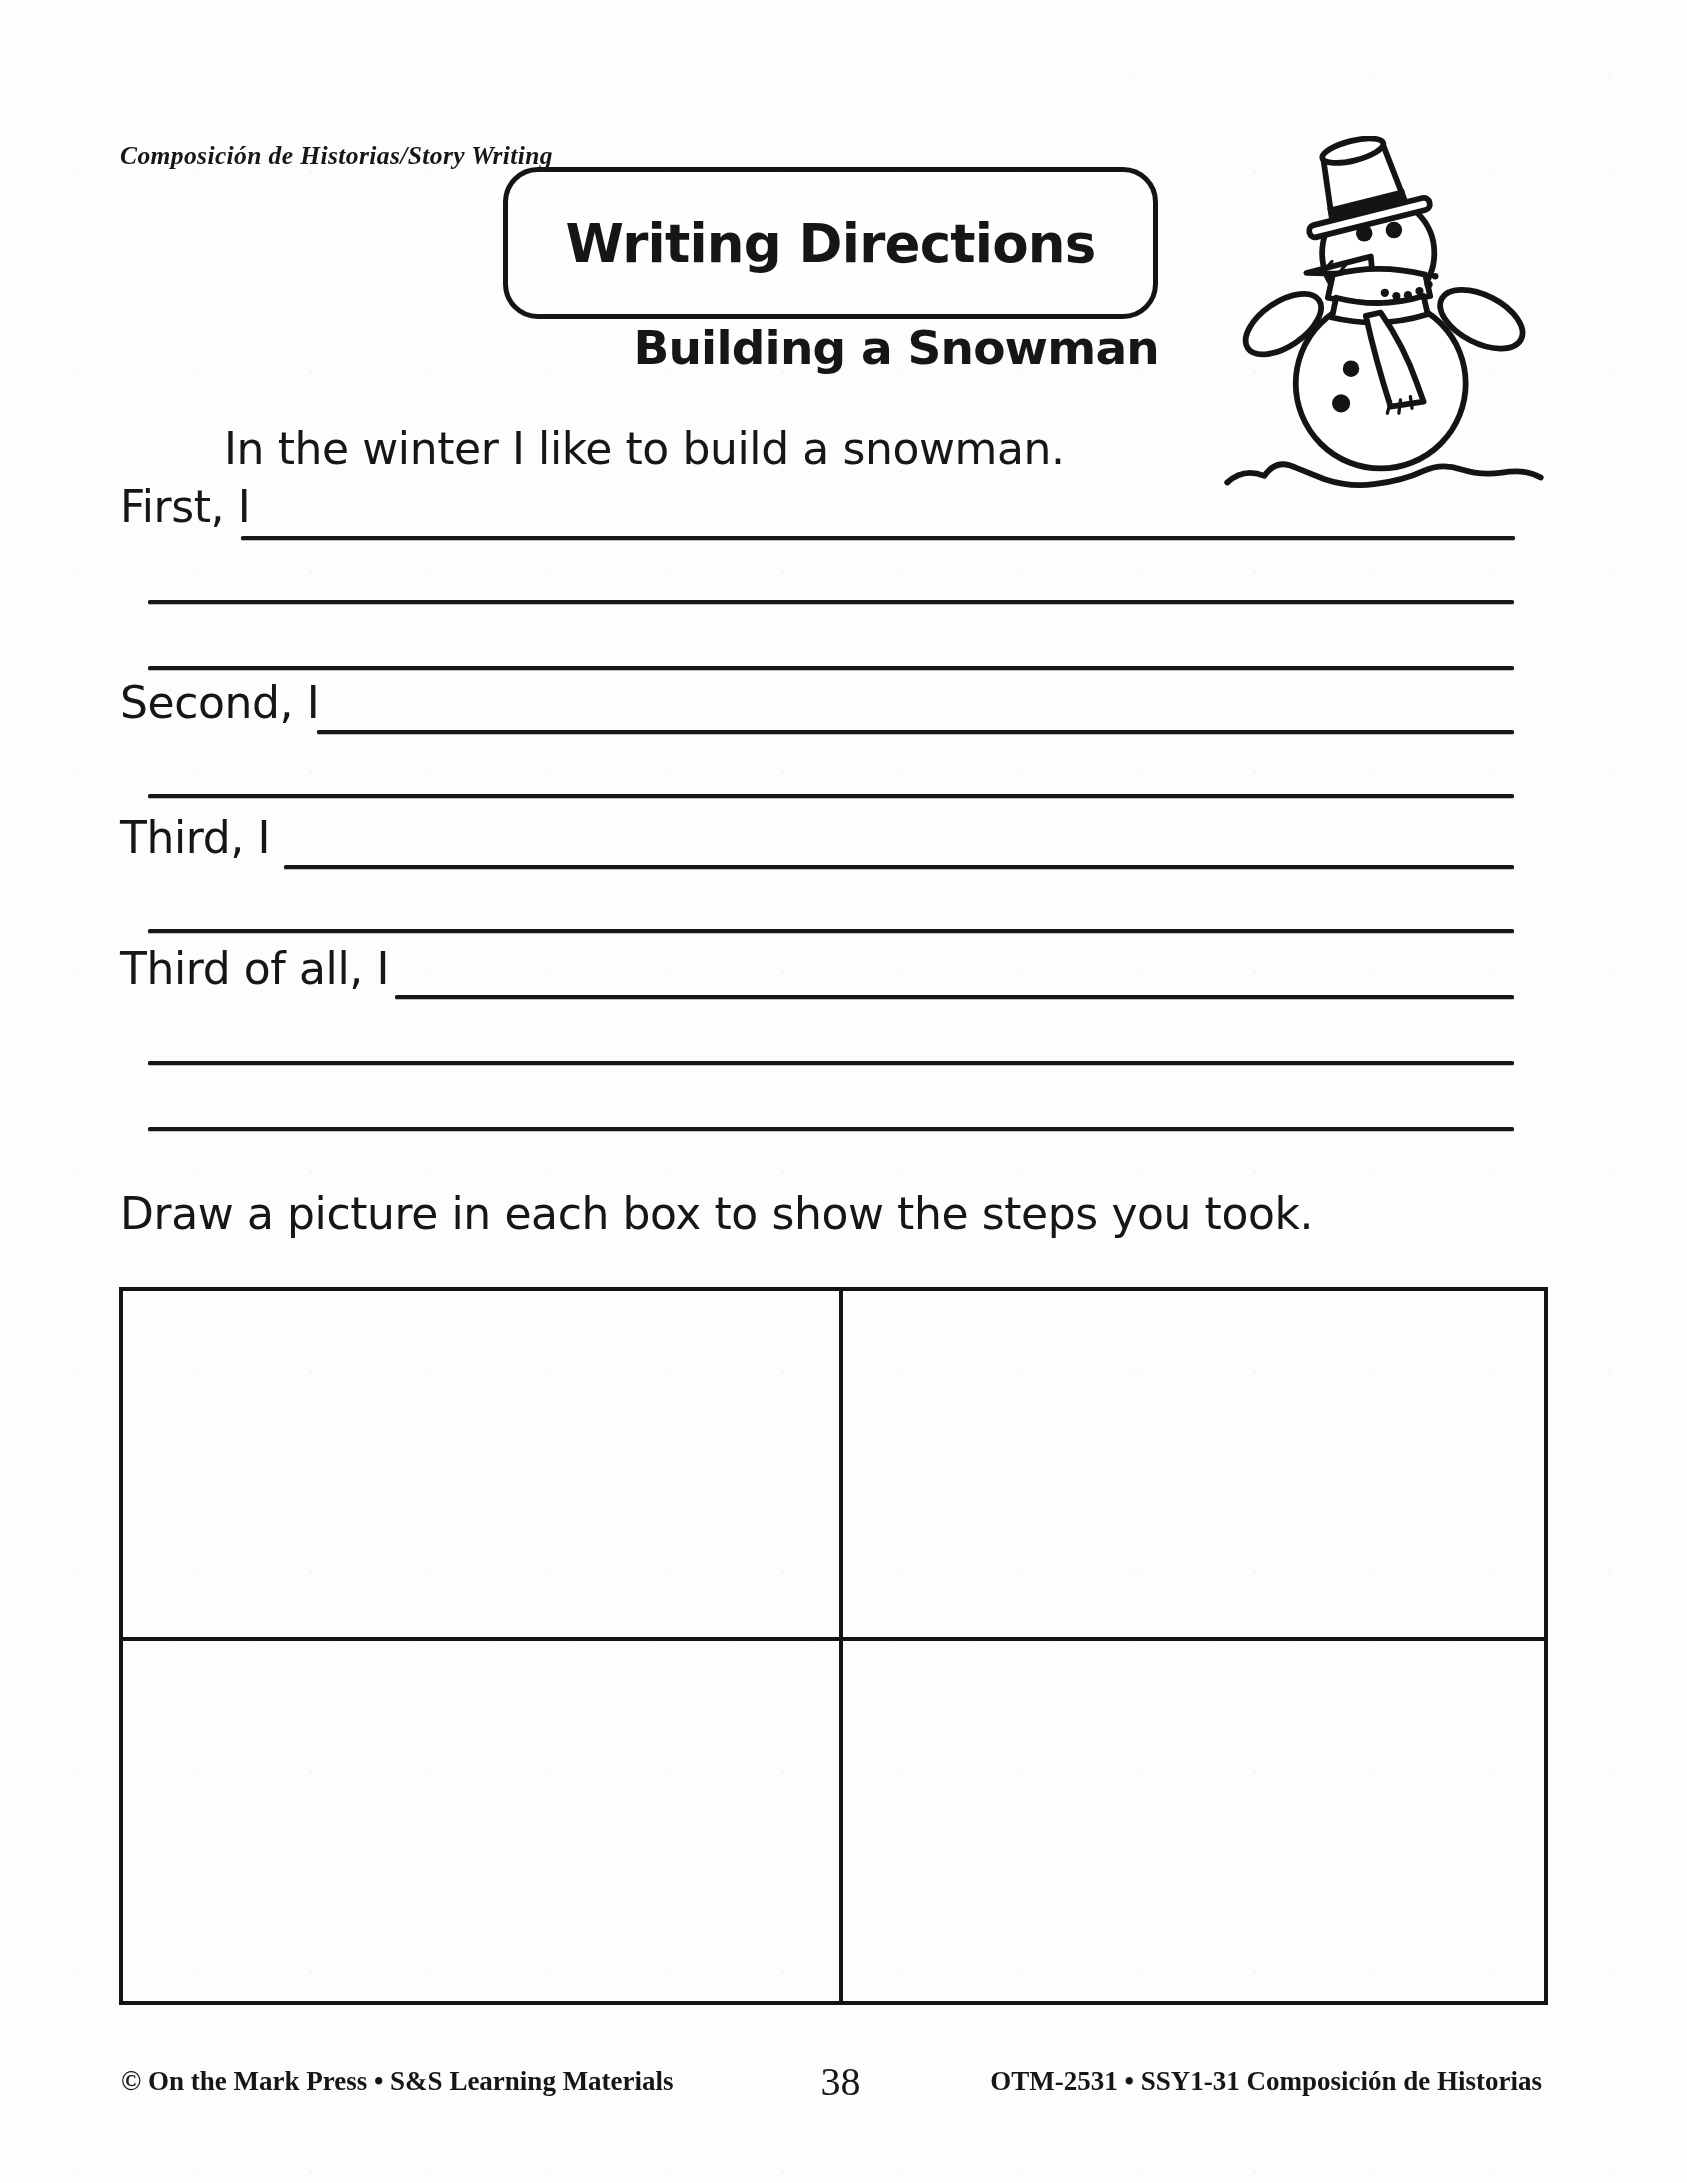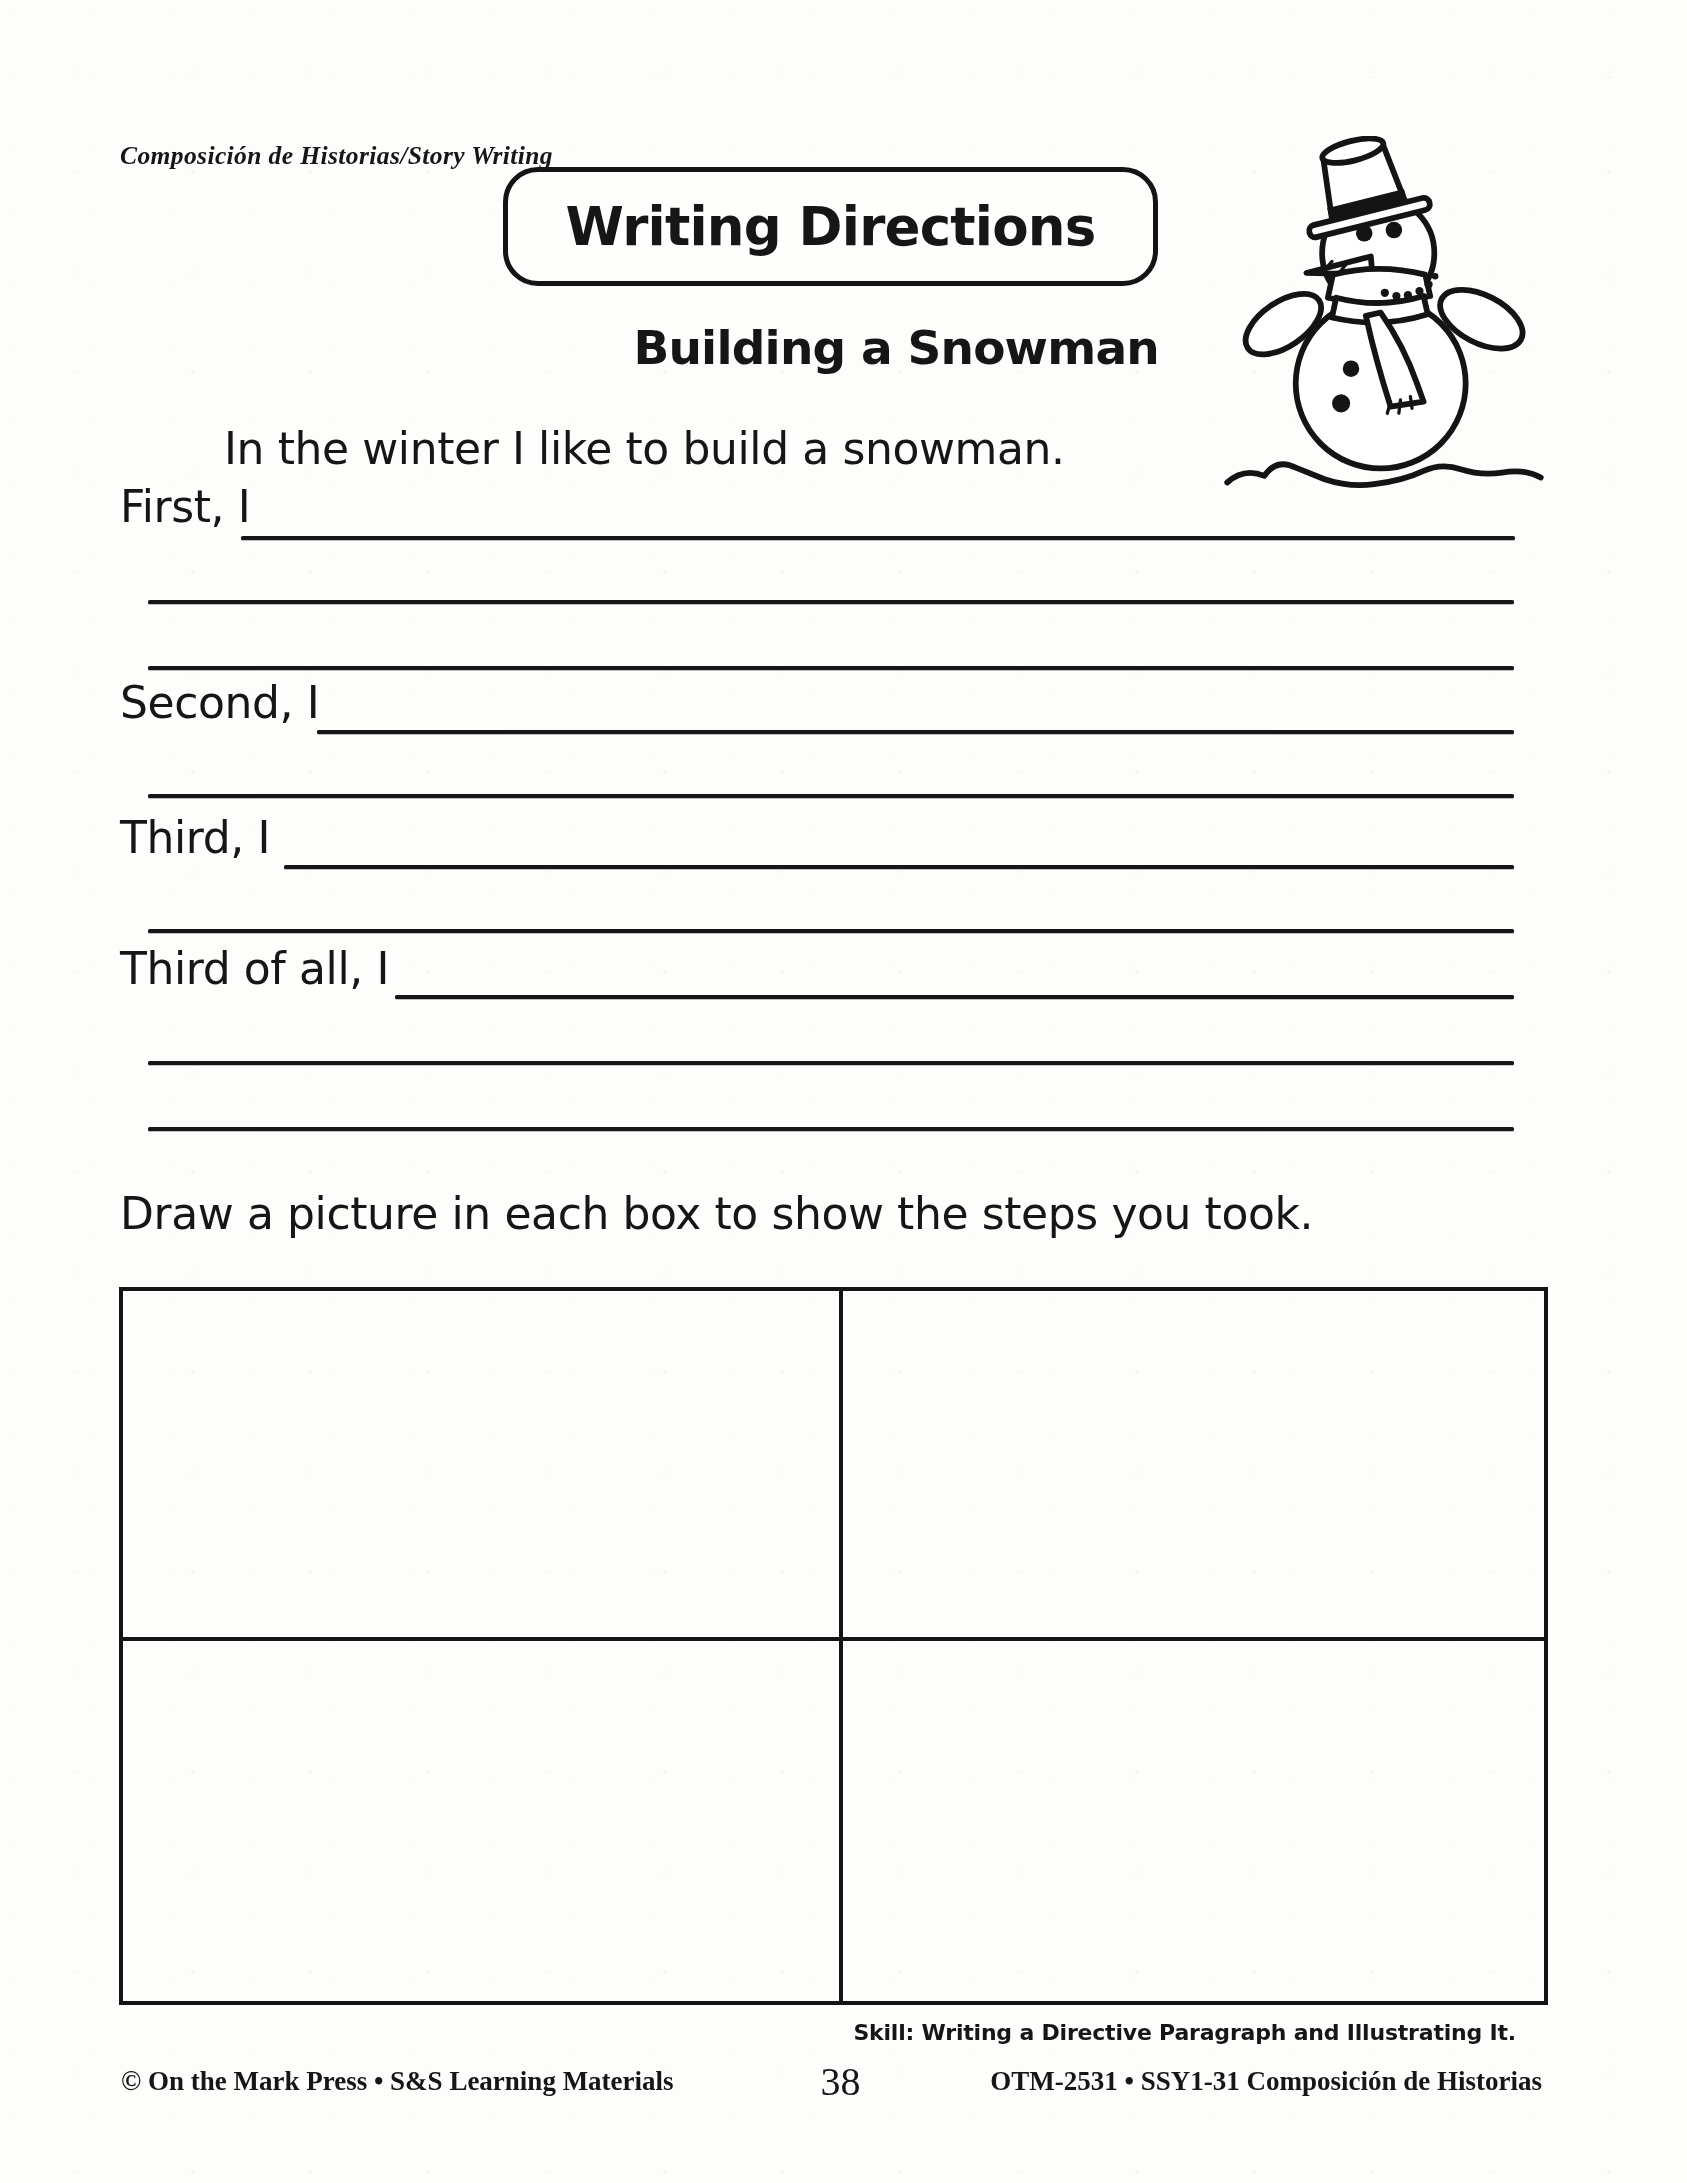--- a/index.html
+++ b/index.html
@@ -30,21 +30,21 @@
     font-weight: bold;
     font-style: italic;
     font-size: 25.5px;
     letter-spacing: 0.4px;
     white-space: nowrap;
     margin-top: 36px;
   }
 
   .title-box {
     left: 503px; top: 167px;
-    width: 655px; height: 119px;
+    width: 655px; height: 152px;
     border: 5px solid #141414;
     border-radius: 35px;
     box-sizing: border-box;
     display: flex;
     align-items: center;
     justify-content: center;
     background: rgba(255,255,255,0.6);
   }
   .title-box span {
     font-size: 53px;
@@ -198,20 +198,19 @@
 
   <div class="abs draw-instruction">Draw a picture in each box to show the steps you took.</div>
 
   <div class="abs grid">
     <div class="cell r1 c1"></div>
     <div class="cell r1 c2"></div>
     <div class="cell r2 c1"></div>
     <div class="cell r2 c2"></div>
   </div>
 
-  <div class="abs skill-note">Skill: Writing a Directive Paragraph and Illustrating It.</div>
 
   <div class="abs footer-left">© On the Mark Press • S&amp;S Learning Materials</div>
   <div class="abs footer-page">38</div>
   <div class="abs footer-right">OTM-2531 • SSY1-31 Composición de Historias</div>
 
 </div>
 
 
 </body></html>

